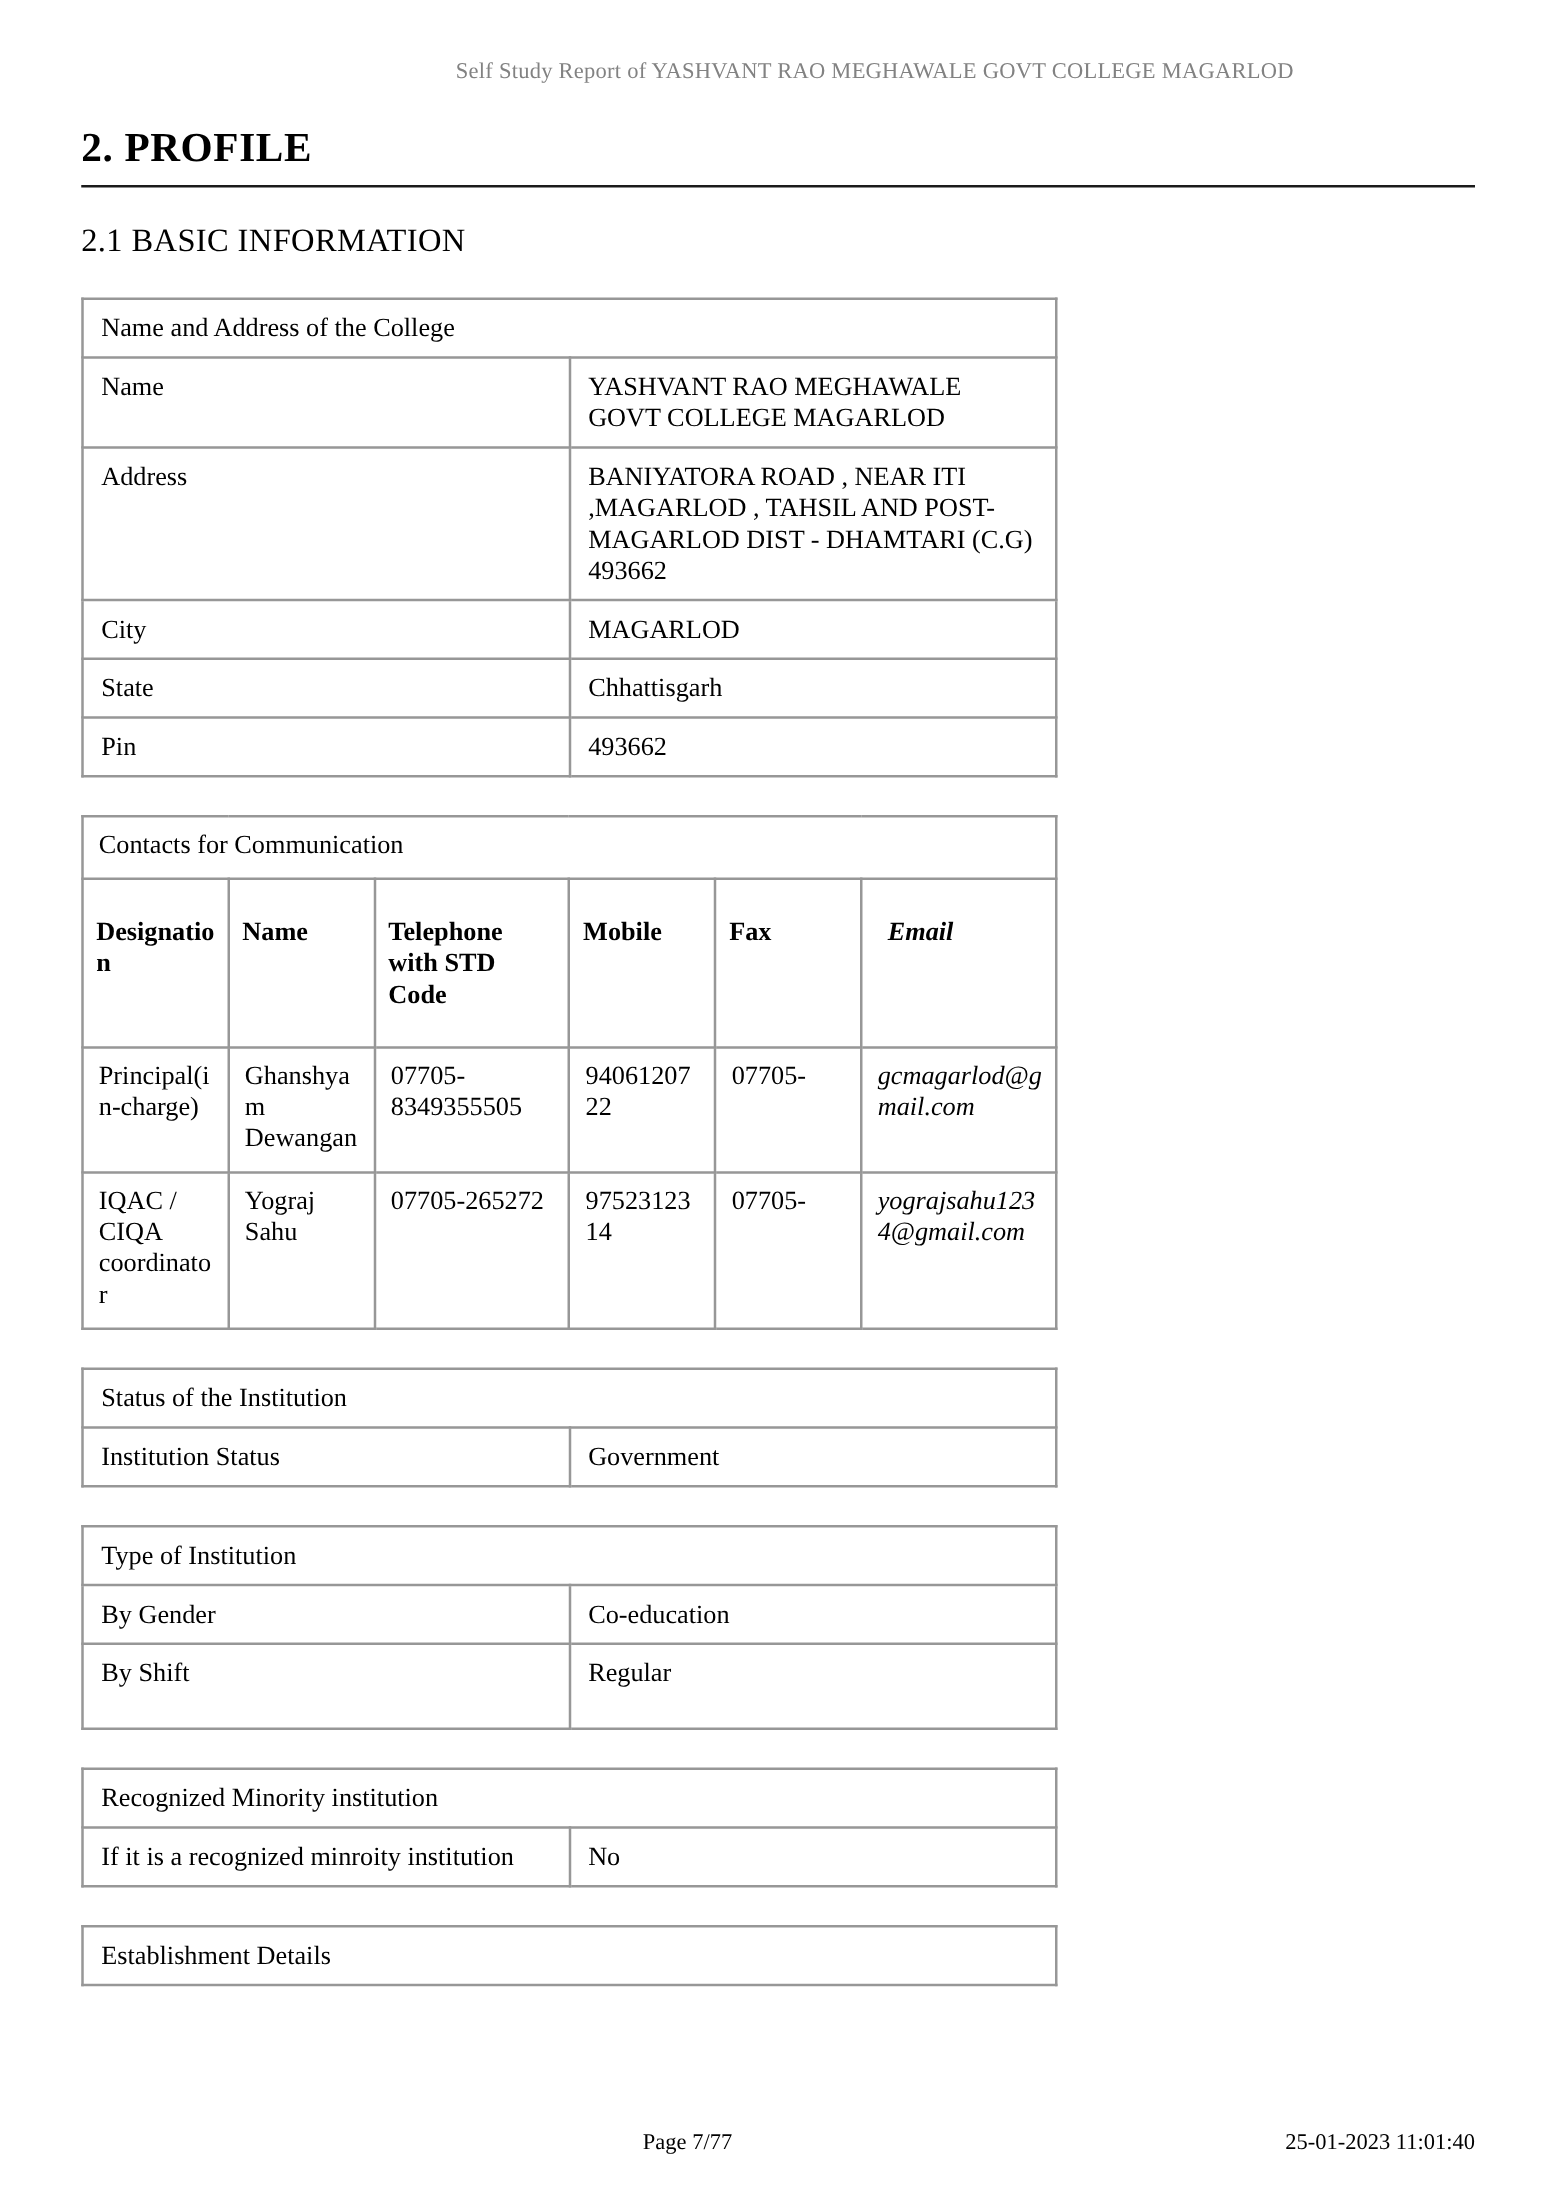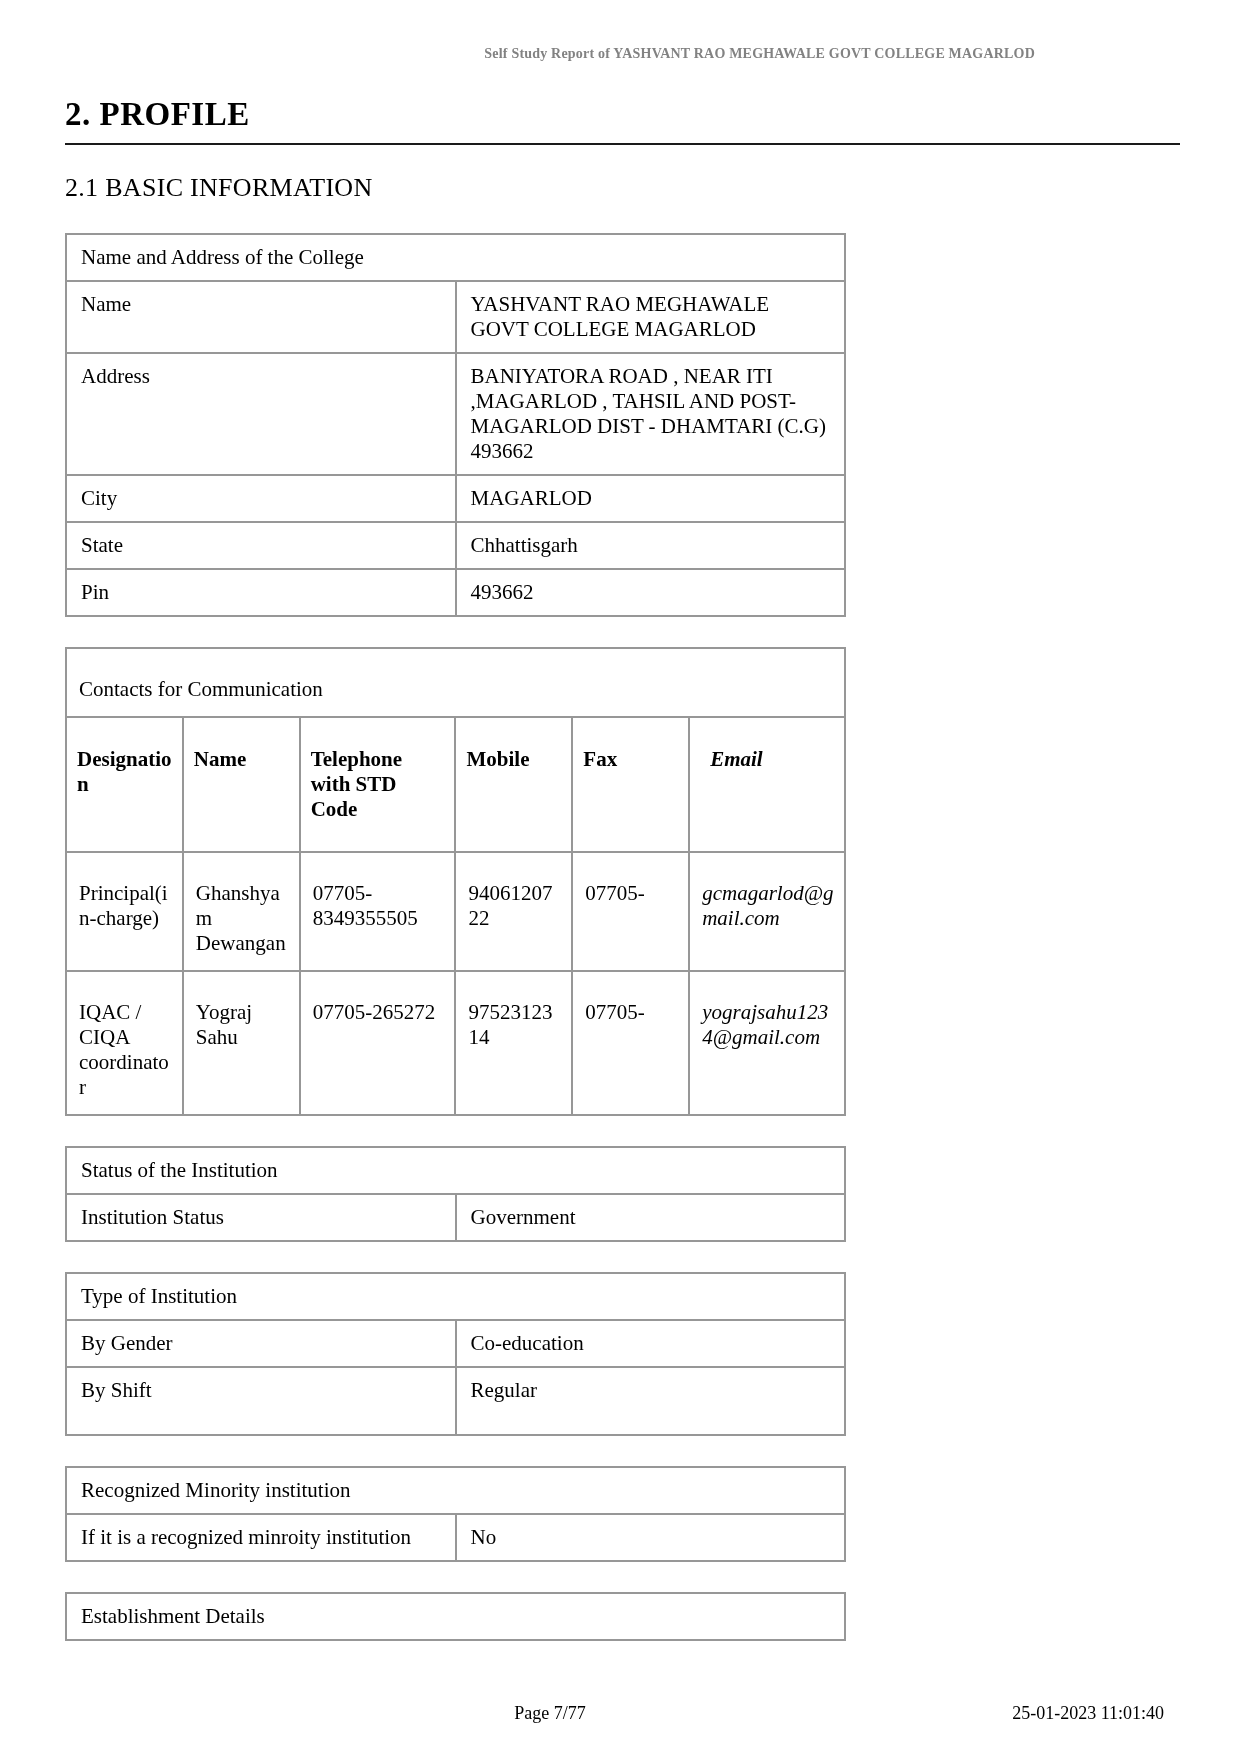--- a/index.html
+++ b/index.html
@@ -15,22 +15,22 @@
     color: #000000;
     overflow: hidden;
   }
   .content {
     padding: 46px 0 0 65px;
   }
   .running-header {
     width: 970px;
     text-align: right;
     color: #828282;
-    font-weight: bold;
-    font-size: 14px;
+    font-weight: normal;
+    font-size: 18px;
     letter-spacing: 0.2px;
   }
   h1.page-title {
     width: 1115px;
     margin: 34px 0 0 0;
     padding: 0 0 10px 0;
     font-size: 33px;
     font-weight: bold;
     border-bottom: 2px solid #1a1a1a;
     letter-spacing: 0.5px;
@@ -60,21 +60,21 @@
   td.tbl-title {
     font-weight: bold;
     padding: 11px 12px;
   }
   table.kv col.label-col { width: 50%; }
   table.kv col.value-col { width: 50%; }
   table.contacts th {
     font-weight: bold;
     padding: 29px 10px;
   }
-  table.contacts td { padding: 28px 10px 14px 12px; }
+  table.contacts td { padding: 9px 10px 14px 12px; }
   th.email-col, td.email-cell { word-break: break-all; font-style: italic; }
   th.email-col { padding-left: 20px !important; }
   tr.row-tall td { padding-bottom: 31px; }
   td.establishment-title { padding: 20px 12px 36px 12px; }
   a.doc-link {
     color: #0000ee;
     text-decoration: underline;
     cursor: pointer;
   }
   .footer {
@@ -84,21 +84,21 @@
     width: 1115px;
     font-size: 18px;
   }
   .footer .page-num {
     display: block;
     width: 970px;
     text-align: center;
   }
   .footer .timestamp {
     position: absolute;
-    right: 16px;
+    right: 0;
     top: 0;
     white-space: nowrap;
   }
 </style>
 </head>
 <body>
 
 <div class="content">
 
   <div class="running-header">Self Study Report of YASHVANT RAO MEGHAWALE GOVT COLLEGE MAGARLOD</div>

